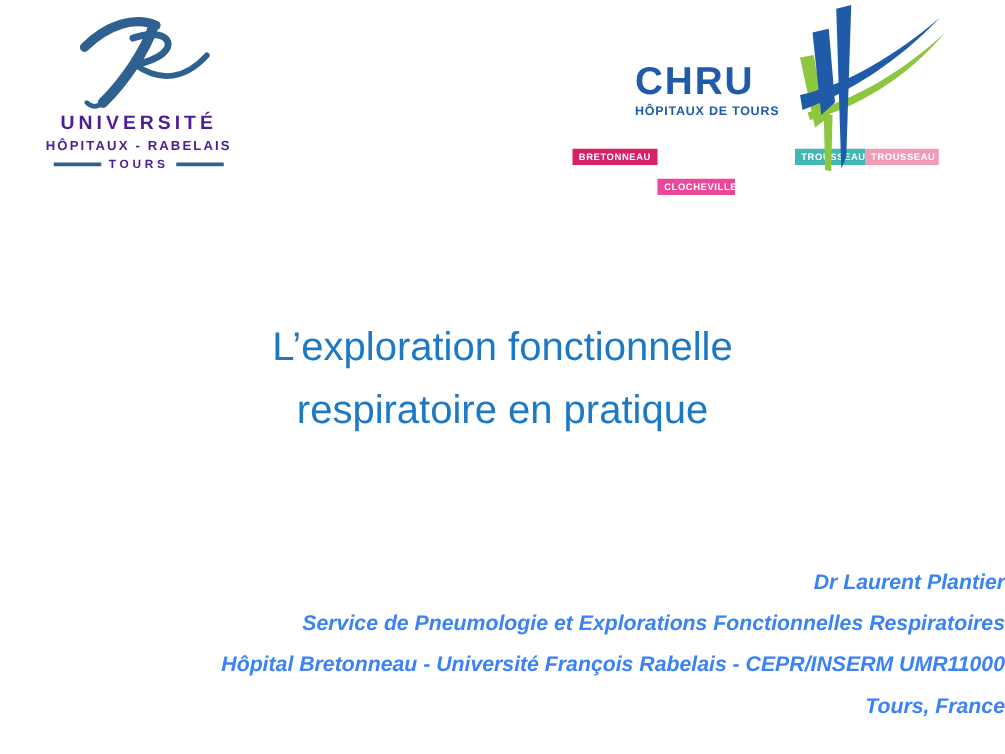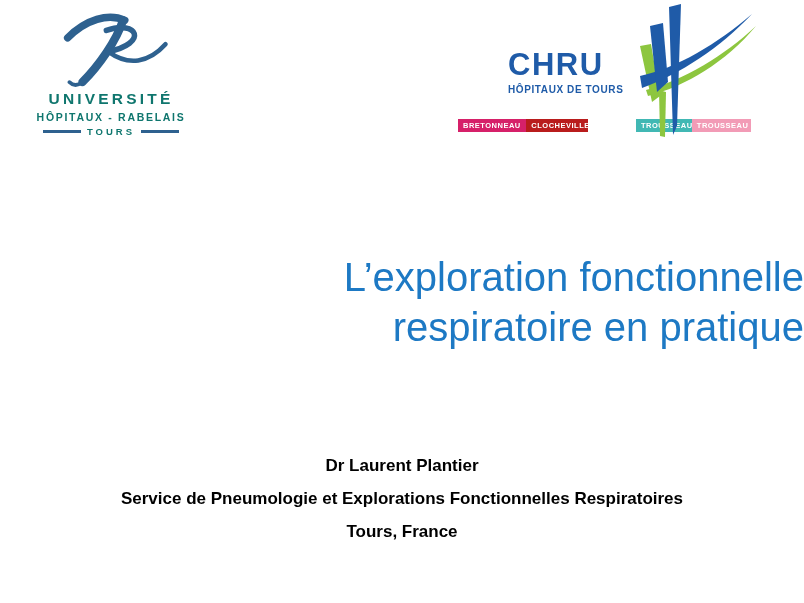--- a/index.html
+++ b/index.html
@@ -57,37 +57,37 @@
     padding-left:5px;box-sizing:border-box;white-space:nowrap;overflow:hidden;
   }
   .seg-0{width:81px;}
   .seg-1{width:73px;}
   .seg-2{width:66px;margin-left:48px;}
   .seg-3{width:70px;}
 
   
   .title{
     position:absolute;left:0;top:252px;width:804px;
-    text-align:right;
-    font-size:40px;line-height:50px;font-weight:400;
+    text-align:center;
+    font-size:32px;line-height:50px;font-weight:400;
   }
 
   
   .credits{
     position:absolute;left:0;top:449px;width:804px;
-    text-align:center;color:#000000;
-    font-size:17px;line-height:33px;font-weight:700;
+    text-align:right;color:#3b82f6;
+    font-size:17px;line-height:33px;font-weight:700;font-style:italic;
   }
 </style>
 </head>
 <body>
 
 <div class="slide">
 
-  <div class="univ-logo" style="color: #0f766e;">
+  <div class="univ-logo" style="color: #4c1d95;">
     <svg class="r-mark" width="120" height="80" viewBox="0 0 130 86" fill="none" stroke="#2e618f" stroke-linecap="round">
       <path d="M18,32 C38,12 62,5 80,13" stroke-width="8"></path>
       <path d="M78,13 C71,35 52,62 34,80" stroke-width="9"></path>
       <path d="M60,24 C94,12 106,38 62,47" stroke-width="6"></path>
       <path d="M62,47 C84,63 106,59 124,39" stroke-width="5"></path>
       <path d="M34,80 C29,84 24,84 20,80" stroke-width="4"></path>
     </svg>
     <div class="univ-name">UNIVERSITÉ</div>
     <div class="univ-name2">HÔPITAUX - RABELAIS</div>
     <div class="univ-city-row">
@@ -97,21 +97,21 @@
     </div>
   </div>
 
   <div class="chru-wordmark" style="color: rgb(31, 91, 168);">
     <div class="chru-acronym">CHRU</div>
     <div class="chru-subtitle">HÔPITAUX DE TOURS</div>
   </div>
 
   <div class="hospital-bar">
     <div class="hospital-seg seg-0" style="background: rgb(214, 32, 105);">BRETONNEAU</div>
-    <div class="hospital-seg seg-1" style="background: #b91c1c;">CLOCHEVILLE</div>
+    <div class="hospital-seg seg-1" style="background: #ec4899; margin-top: 24px;">CLOCHEVILLE</div>
     <div class="hospital-seg seg-2" style="background: rgb(65, 184, 180);">TROUSSEAU</div>
     <div class="hospital-seg seg-3" style="background: rgb(242, 155, 182);">TROUSSEAU</div>
   </div>
 
   <svg class="chru-h" width="128" height="134" viewBox="0 0 128 134">
 
     <path d="M14,86 C52,76 92,52 124,22 C94,58 54,82 16,92 Z" fill="#8dc63f"></path>
 
     <path d="M8,42 L19,40 L28,92 L20,98 Z" fill="#8dc63f"></path>
     <path d="M27,86 L34,88 L33,133 L28,132 Z" fill="#8dc63f"></path>
@@ -123,16 +123,17 @@
   </svg>
 
   <div class="title" style="color: rgb(29, 121, 196);">
     <div>L’exploration fonctionnelle</div>
     <div>respiratoire en pratique</div>
   </div>
 
   <div class="credits">
     <div>Dr Laurent Plantier</div>
     <div>Service de Pneumologie et Explorations Fonctionnelles Respiratoires</div>
+    <div>Hôpital Bretonneau - Université François Rabelais - CEPR/INSERM UMR11000</div>
     <div>Tours, France</div>
   </div>
 
 </div>
 
 </body></html>

